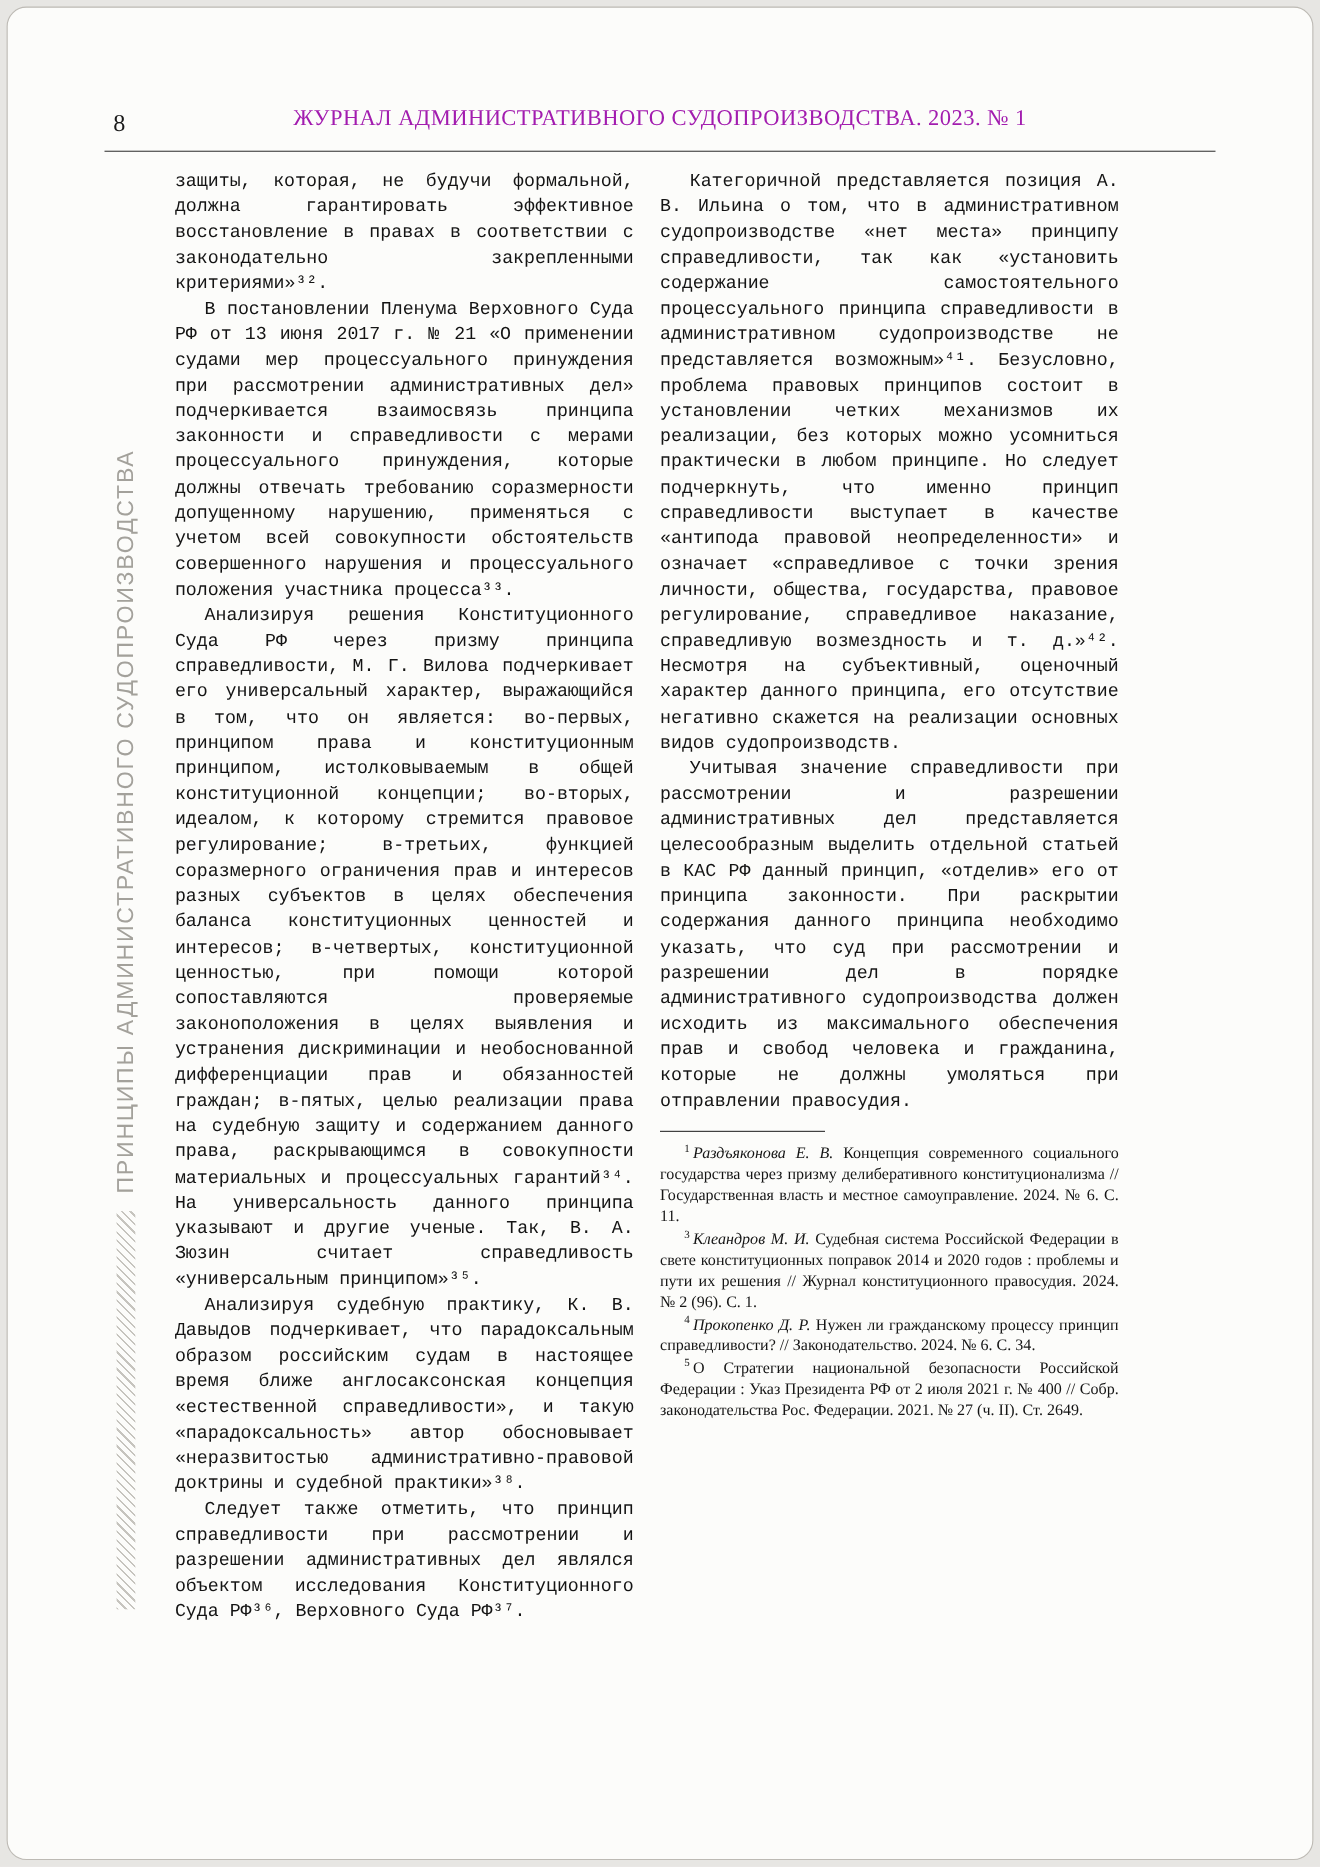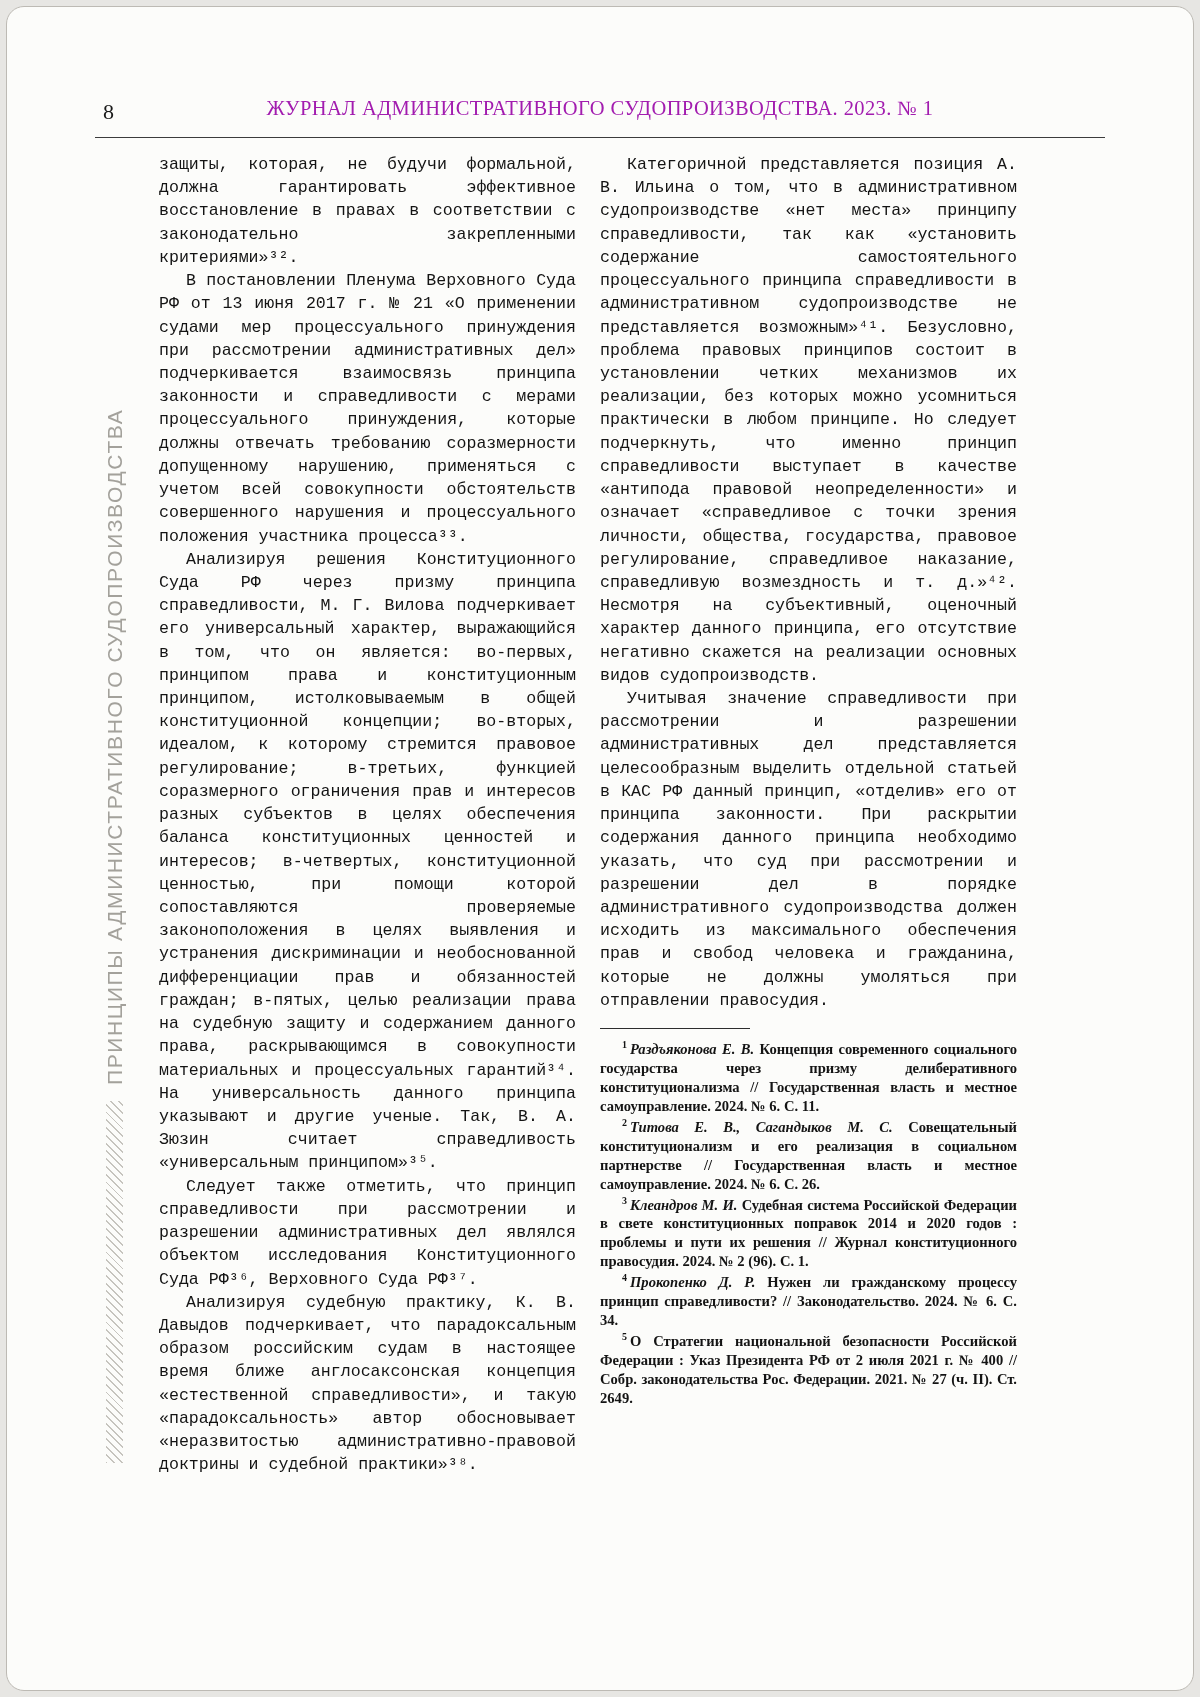--- a/index.html
+++ b/index.html
@@ -81,21 +81,21 @@
     margin: 0;
     font-size: 16.6px;
     line-height: 1.40;
     text-align: justify;
     text-indent: 27px;
     color: #141414;
     font-family: Liberation Mono, monospace;
   }
   .para.no-indent { text-indent: 0; }
   
-  .footnotes { margin-top: 16px; font-weight: bold; }
+  .footnotes { margin-top: 16px; }
   .fn-rule {
     width: 150px;
     border-top: 1.4px solid #2d2d2d;
     margin: 0 0 9px 0;
   }
   .footnote {
     margin: 0;
     font-size: 14.6px;
     line-height: 1.30;
     text-align: justify;
@@ -122,34 +122,33 @@
 
     <div class="v-label">ПРИНЦИПЫ АДМИНИСТРАТИВНОГО СУДОПРОИЗВОДСТВА</div>
     <div class="hatch"></div>
 
     <div class="content">
 
       <section class="column">
         <p class="para no-indent">защиты, которая, не будучи формальной, должна гарантировать эффективное восстановление в правах в соответствии с законодательно закрепленными критериями»³².</p>
         <p class="para">В постановлении Пленума Верховного Суда РФ от 13 июня 2017 г. № 21 «О применении судами мер процессуального принуждения при рассмотрении административных дел» подчеркивается взаимосвязь принципа законности и справедливости с мерами процессуального принуждения, которые должны отвечать требованию соразмерности допущенному нарушению, применяться с учетом всей совокупности обстоятельств совершенного нарушения и процессуального положения участника процесса³³.</p>
         <p class="para">Анализируя решения Конституционного Суда РФ через призму принципа справедливости, М. Г. Вилова подчеркивает его универсальный характер, выражающийся в том, что он является: во-первых, принципом права и конституционным принципом, истолковываемым в общей конституционной концепции; во-вторых, идеалом, к которому стремится правовое регулирование; в-третьих, функцией соразмерного ограничения прав и интересов разных субъектов в целях обеспечения баланса конституционных ценностей и интересов; в-четвертых, конституционной ценностью, при помощи которой сопоставляются проверяемые законоположения в целях выявления и устранения дискриминации и необоснованной дифференциации прав и обязанностей граждан; в-пятых, целью реализации права на судебную защиту и содержанием данного права, раскрывающимся в совокупности материальных и процессуальных гарантий³⁴. На универсальность данного принципа указывают и другие ученые. Так, В. А. Зюзин считает справедливость «универсальным принципом»³⁵.</p>
+        <p class="para">Анализируя судебную практику, К. В. Давыдов подчеркивает, что парадоксальным образом российским судам в настоящее время ближе англосаксонская концепция «естественной справедливости», и такую «парадоксальность» автор обосновывает «неразвитостью административно-правовой доктрины и судебной практики»³⁸.</p>
         <p class="para">Следует также отметить, что принцип справедливости при рассмотрении и разрешении административных дел являлся объектом исследования Конституционного Суда РФ³⁶, Верховного Суда РФ³⁷.</p>
-        <p class="para">Анализируя судебную практику, К. В. Давыдов подчеркивает, что парадоксальным образом российским судам в настоящее время ближе англосаксонская концепция «естественной справедливости», и такую «парадоксальность» автор обосновывает «неразвитостью административно-правовой доктрины и судебной практики»³⁸.</p>
       </section>
 
       <section class="column">
         <p class="para">Категоричной представляется позиция А. В. Ильина о том, что в административном судопроизводстве «нет места» принципу справедливости, так как «установить содержание самостоятельного процессуального принципа справедливости в административном судопроизводстве не представляется возможным»⁴¹. Безусловно, проблема правовых принципов состоит в установлении четких механизмов их реализации, без которых можно усомниться практически в любом принципе. Но следует подчеркнуть, что именно принцип справедливости выступает в качестве «антипода правовой неопределенности» и означает «справедливое с точки зрения личности, общества, государства, правовое регулирование, справедливое наказание, справедливую возмездность и т. д.»⁴². Несмотря на субъективный, оценочный характер данного принципа, его отсутствие негативно скажется на реализации основных видов судопроизводств.</p>
         <p class="para">Учитывая значение справедливости при рассмотрении и разрешении административных дел представляется целесообразным выделить отдельной статьей в КАС РФ данный принцип, «отделив» его от принципа законности. При раскрытии содержания данного принципа необходимо указать, что суд при рассмотрении и разрешении дел в порядке административного судопроизводства должен исходить из максимального обеспечения прав и свобод человека и гражданина, которые не должны умоляться при отправлении правосудия.</p>
 
         <div class="footnotes">
           <div class="fn-rule"></div>
 
           <p class="footnote"><sup class="fn-marker">1</sup><span class="fn-author">Раздъяконова Е. В.</span><span class="fn-text"> Концепция современного социального государства через призму делиберативного конституционализма // Государственная власть и местное самоуправление. 2024. № 6. С. 11.</span></p>
 
-          <p class="footnote"><sup class="fn-marker">2</sup><span class="fn-author">Титова Е. В., Сагандыков М. С.</span><span class="fn-text"> Совещательный конституционализм и его реализация в социальном партнерстве // Государственная власть и местное самоуправление. 2024. № 6. С. 26.</span></p>
 
           <p class="footnote"><sup class="fn-marker">3</sup><span class="fn-author">Клеандров М. И.</span><span class="fn-text"> Судебная система Российской Федерации в свете конституционных поправок 2014 и 2020 годов : проблемы и пути их решения // Журнал конституционного правосудия. 2024. № 2 (96). С. 1.</span></p>
 
           <p class="footnote"><sup class="fn-marker">4</sup><span class="fn-author">Прокопенко Д. Р.</span><span class="fn-text"> Нужен ли гражданскому процессу принцип справедливости? // Законодательство. 2024. № 6. С. 34.</span></p>
 
           <p class="footnote"><sup class="fn-marker">5</sup><span class="fn-author"></span><span class="fn-text">О Стратегии национальной безопасности Российской Федерации : Указ Президента РФ от 2 июля 2021 г. № 400 // Собр. законодательства Рос. Федерации. 2021. № 27 (ч. II). Ст. 2649.</span></p>
         </div>
       </section>
 
     </div>

